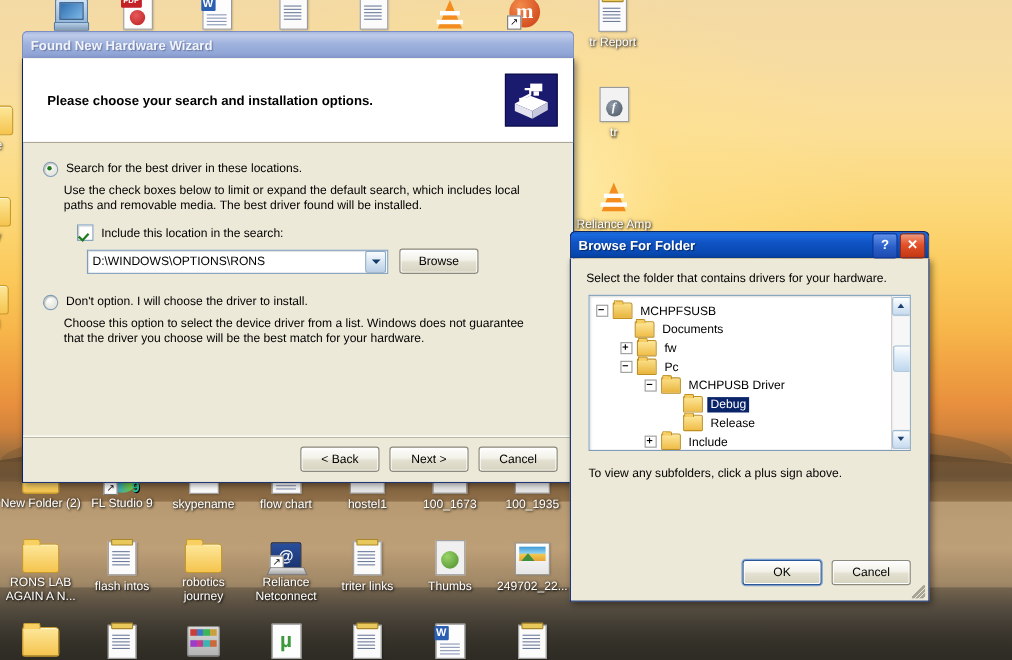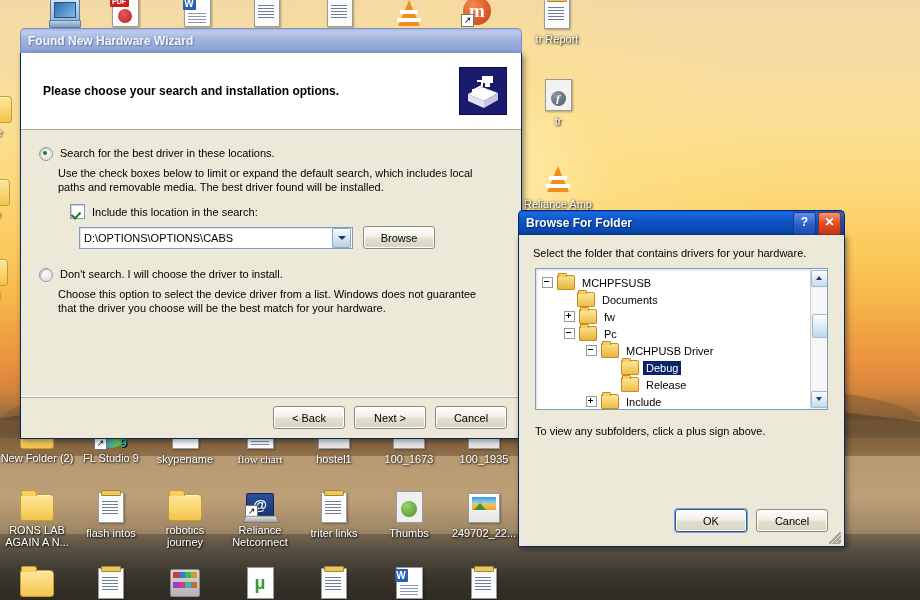--- a/index.html
+++ b/index.html
@@ -496,21 +496,21 @@
       <div class="dicon" style="left: 74px; top: 416px;">
         <span class="glyph ic-flstudio">
           <span class="shortcut-arrow"></span>
         </span>
         <span class="lbl">FL Studio 9</span>
       </div>
       <div class="dicon" style="left: 148px; top: 416px;">
         <span class="glyph ic-doc"></span>
         <span class="lbl">skypename</span>
       </div>
-      <div class="dicon" style="left: 223px; top: 416px; font-family: Liberation Serif, serif;">
+      <div class="dicon" style="left: 223px; top: 416px;">
         <span class="glyph ic-word"></span>
         <span class="lbl">flow chart</span>
       </div>
       <div class="dicon" style="left: 297px; top: 416px;">
         <span class="glyph ic-image"></span>
         <span class="lbl">hostel1</span>
       </div>
       <div class="dicon" style="left: 372px; top: 416px;">
         <span class="glyph ic-image"></span>
         <span class="lbl">100_1673</span>
@@ -610,29 +610,29 @@
       <div class="desc">Use the check boxes below to limit or expand the default search, which includes local paths and removable media. The best driver found will be installed.</div>
 
 
       <div class="check-row">
         <span class="checkbox on"></span>
         <span>Include this location in the search:</span>
       </div>
 
       <div class="combo-row">
         <div class="combo">
-          <span class="val">D:\OPTIONS\OPTIONS\CABS</span>
+          <span class="val">D:\WINDOWS\OPTIONS\RONS</span>
           <span class="arrow"></span>
         </div>
         <button class="btn">Browse</button>
       </div>
 
       <div class="radio-row" style="margin-top:18px">
         <span class="radio"></span>
-        <span class="rlabel">Don't search.  I will choose the driver to install.</span>
+        <span class="rlabel">Don't option.  I will choose the driver to install.</span>
       </div>
       <div class="desc">Choose this option to select the device driver from a list.  Windows does not guarantee that the driver you choose will be the best match for your hardware.</div>
 
     </div>
 
     <div class="wiz-footer">
       <button class="btn">&lt; Back</button>
       <button class="btn">Next &gt;</button>
       <button class="btn">Cancel</button>
     </div>

